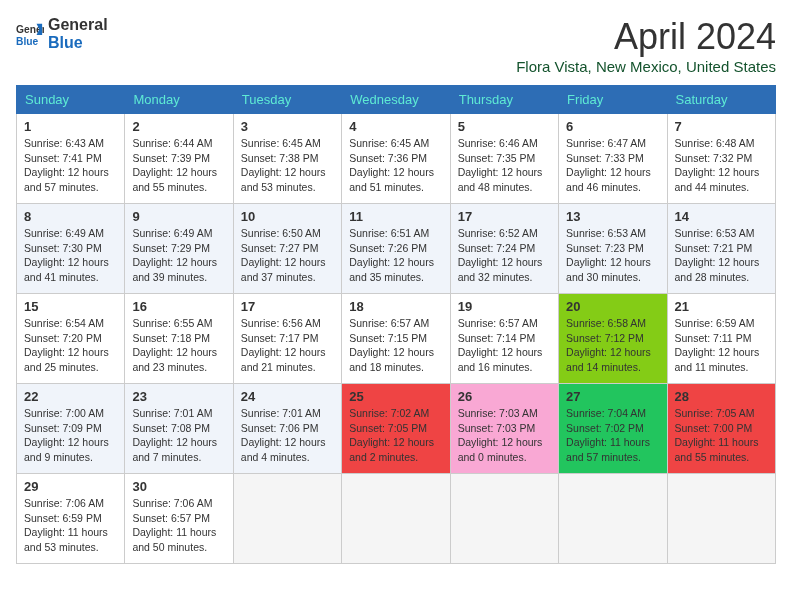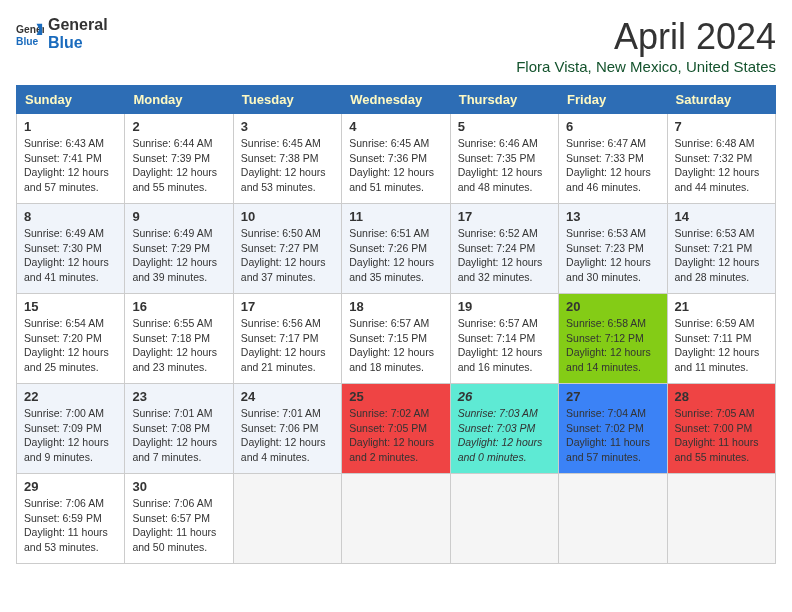--- a/index.html
+++ b/index.html
@@ -37,25 +37,25 @@
       font-size: 15px;
       color: #14532d;
     }
     .calendar {
       width: 100%;
       border-collapse: collapse;
       border: 1px solid #ccc;
     }
     .calendar th {
       background-color: #2d6db5;
-      color: #fef9c3;
+      color: #5eead4;
       text-align: left;
       padding: 6px 8px;
       font-size: 13px;
-      font-weight: bold;
+      font-weight: normal;
       border: 1px solid #2d6db5;
     }
     .calendar td {
       vertical-align: top;
       padding: 5px 7px;
       border: 1px solid #ccc;
       width: calc(100% / 7);
       font-size: 11px;
       color: #333;
       background: #fff;
@@ -227,25 +227,25 @@
           <div class="day-info">Sunrise: 7:01 AM<br>Sunset: 7:08 PM<br>Daylight: 12 hours and 7 minutes.</div>
         </td>
         <td style="background: rgb(240, 244, 250);">
           <span class="day-number">24</span>
           <div class="day-info">Sunrise: 7:01 AM<br>Sunset: 7:06 PM<br>Daylight: 12 hours and 4 minutes.</div>
         </td>
         <td style="background: #ef4444;">
           <span class="day-number">25</span>
           <div class="day-info">Sunrise: 7:02 AM<br>Sunset: 7:05 PM<br>Daylight: 12 hours and 2 minutes.</div>
         </td>
-        <td style="background: #5eead4; font-style: italic;">
+        <td style="background: #f9a8d4;">
           <span class="day-number">26</span>
           <div class="day-info">Sunrise: 7:03 AM<br>Sunset: 7:03 PM<br>Daylight: 12 hours and 0 minutes.</div>
         </td>
-        <td style="background: #3b82f6;">
+        <td style="background: #22c55e;">
           <span class="day-number">27</span>
           <div class="day-info">Sunrise: 7:04 AM<br>Sunset: 7:02 PM<br>Daylight: 11 hours and 57 minutes.</div>
         </td>
         <td style="background: #ef4444;">
           <span class="day-number">28</span>
           <div class="day-info">Sunrise: 7:05 AM<br>Sunset: 7:00 PM<br>Daylight: 11 hours and 55 minutes.</div>
         </td>
       </tr>
       <tr>
         <td style="background: rgb(255, 255, 255);">

